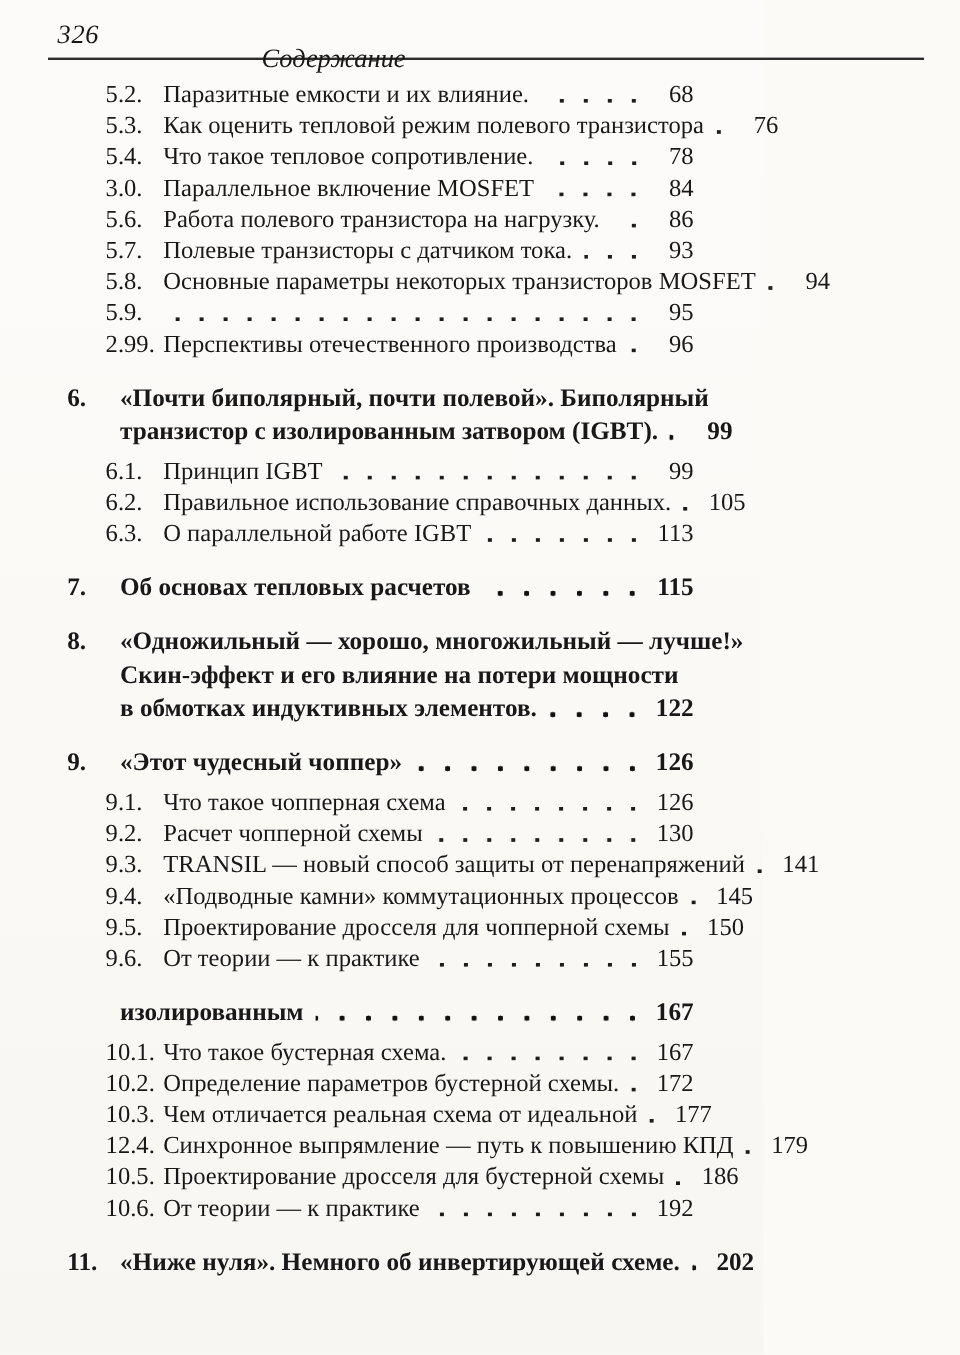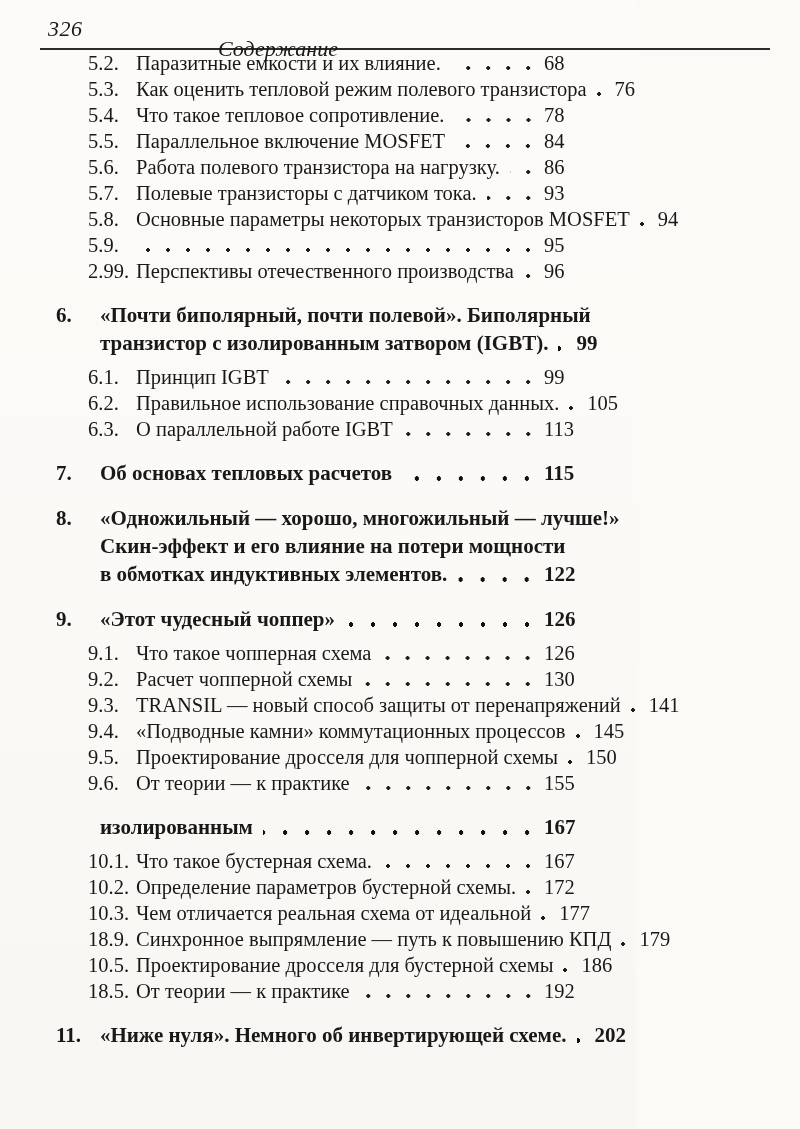--- a/index.html
+++ b/index.html
@@ -40,21 +40,21 @@
     font-size: 22px;
     margin-top: 20px;
   }
   .hdr-rule {
     height: 0;
     border-top: 2.5px solid #2c2c2c;
     margin: 2px 0 0 -8px;
     width: 730px;
   }
   
-  .toc { }
+  .toc { padding-top: 16px; }
   .row { display: block; }
   .row .ln {
     display: flex;
     align-items: baseline;
     line-height: 26px;
     font-size: 20.5px;
   }
   .section .ln { padding-left: 40px; }
   .section .num {
     flex: 0 0 48px;
@@ -76,21 +76,21 @@
     background-repeat: repeat-x;
     background-position: right 2px bottom 1px;
   }
   .chapter .dots {
     background-image: radial-gradient(circle, #111 2.2px, rgba(0,0,0,0) 2.4px);
     background-size: 22px 7px;
   }
   .pg {
     flex: 0 0 auto;
     min-width: 34px;
-    text-align: left;
+    text-align: right;
     white-space: nowrap;
   }
   .gap { margin-top: 17px; }
   .subgap { margin-top: 7px; }
 </style>
 </head>
 <body>
 
 <div class="page">
   <div class="hdr">
@@ -119,21 +119,21 @@
       <div class="row section">
         <div class="ln">
           <span class="num">5.4.</span>
           <span class="txt">Что такое тепловое сопротивление.</span>
           <span class="dots"></span>
           <span class="pg">78</span>
         </div>
       </div>
       <div class="row section">
         <div class="ln">
-          <span class="num">5.5.</span>
+          <span class="num">3.0.</span>
           <span class="txt">Параллельное включение MOSFET</span>
           <span class="dots"></span>
           <span class="pg">84</span>
         </div>
       </div>
       <div class="row section">
         <div class="ln">
           <span class="num">5.6.</span>
           <span class="txt">Работа полевого транзистора на нагрузку.</span>
           <span class="dots"></span>
@@ -314,37 +314,37 @@
       <div class="row section">
         <div class="ln">
           <span class="num">10.3.</span>
           <span class="txt">Чем отличается реальная схема от идеальной</span>
           <span class="dots"></span>
           <span class="pg">177</span>
         </div>
       </div>
       <div class="row section">
         <div class="ln">
-          <span class="num">18.9.</span>
+          <span class="num">12.4.</span>
           <span class="txt">Синхронное выпрямление — путь к повышению КПД</span>
           <span class="dots"></span>
           <span class="pg">179</span>
         </div>
       </div>
       <div class="row section">
         <div class="ln">
           <span class="num">10.5.</span>
           <span class="txt">Проектирование дросселя для бустерной схемы</span>
           <span class="dots"></span>
           <span class="pg">186</span>
         </div>
       </div>
       <div class="row section">
         <div class="ln">
-          <span class="num">18.5.</span>
+          <span class="num">10.6.</span>
           <span class="txt">От теории — к практике</span>
           <span class="dots"></span>
           <span class="pg">192</span>
         </div>
       </div>
       <div class="row chapter gap">
         <div class="ln">
           <span class="num">11.</span>
           <span class="txt">«Ниже нуля». Немного об инвертирующей схеме.</span>
           <span class="dots"></span>

